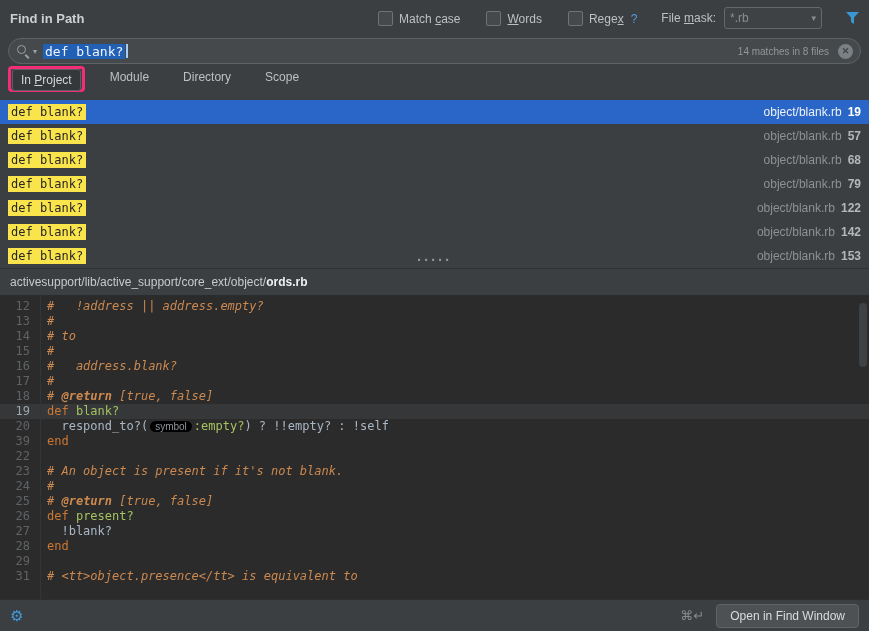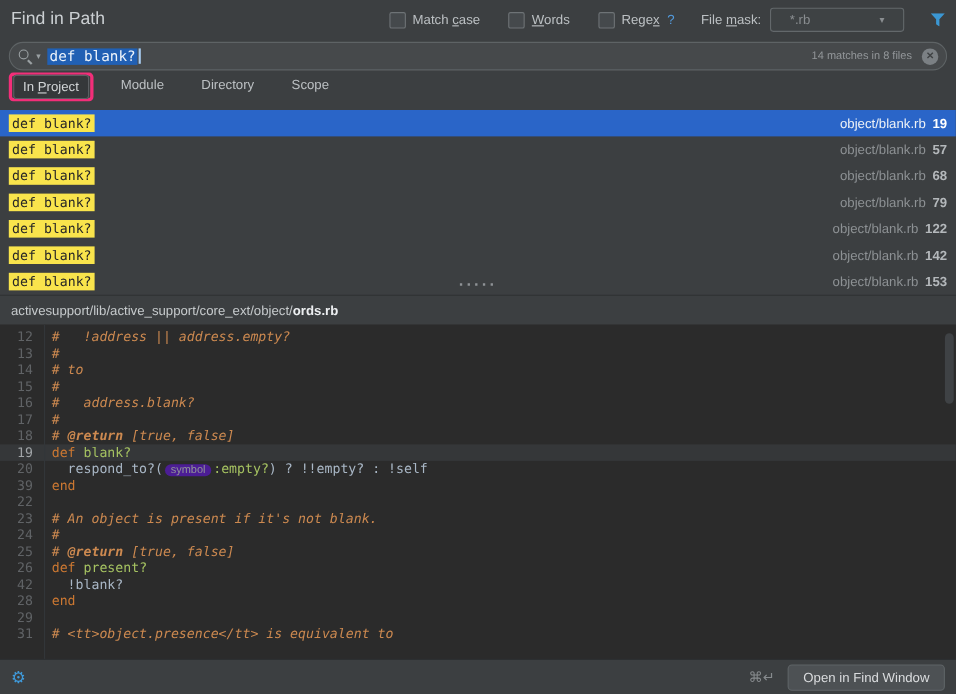--- a/index.html
+++ b/index.html
@@ -6,28 +6,28 @@
   body{
     width:869px;height:631px;overflow:hidden;
     background:#3c3f41;color:#bcc0c3;
     font-family:"Liberation Sans",sans-serif;
     display:flex;flex-direction:column;
   }
   .u{text-decoration:underline}
 
   
   .titlebar{height:36px;flex:none;display:flex;align-items:center;padding:0 10px;gap:24px}
-  .title{font-weight:normal;font-size:16px;color:#ccd0d3;margin-right:auto}
+  .title{font-weight:bold;font-size:13px;color:#ccd0d3;margin-right:auto}
   .opts{display:flex;gap:26px}
-  .opt{display:flex;align-items:center;gap:6px;font-size:12px;color:#bcc0c3;cursor:default}
+  .opt{display:flex;align-items:flex-end;gap:6px;font-size:12px;color:#bcc0c3;cursor:default}
   .cb{width:13px;height:13px;background:#45494c;border:1px solid #6e7376;border-radius:2px;flex:none}
   .help{color:#539ce0;margin-left:1px}
   .filemask-group{display:flex;align-items:center;gap:8px;font-size:12px}
   .combo{width:86px;height:20px;border:1px solid #63686b;border-radius:3px;display:flex;align-items:center;
-         padding:0 17px;color:#8a8e91;font-size:12px;background:#3e4244}
+         padding:0 5px;color:#8a8e91;font-size:12px;background:#3e4244}
   .combo-arrow{margin-left:auto;font-size:9px;color:#8a8e91}
   .funnel{display:flex;align-items:center}
 
   
   .searchrow{height:30px;flex:none;display:flex;align-items:center;padding:0 8px}
   .searchfield{flex:1;height:24px;background:#46494b;border:1px solid #5e6365;border-radius:13px;
                display:flex;align-items:center;padding:0 7px;gap:3px}
   .mag{position:relative;width:14px;height:14px;flex:none}
   .mag::before{content:"";position:absolute;left:1px;top:1px;width:7px;height:7px;
                border:1.5px solid #9aa0a3;border-radius:50%}
@@ -75,21 +75,21 @@
   .eline.cur{background:#353739}
   .ln{display:inline-block;width:30px;flex:none;text-align:right;padding-right:10px;color:#606366}
   .eline.cur .ln{color:#a1a5a8}
   .ecode{white-space:pre;padding-left:7px}
   .tok-comment{color:#cc8950;font-style:italic}
   .tok-doctag{color:#cc8950;font-style:italic;font-weight:bold}
   .tok-kw{color:#cc7832}
   .tok-method{color:#a5c261}
   .tok-symbol{color:#a5c261}
   .tok-plain{color:#a9b7c6}
-  .tok-hint{background:#4c1d95;color:#919599;border-radius:7px;padding:0 5px;margin:0 2px;
+  .tok-hint{background:#000000;color:#919599;border-radius:7px;padding:0 5px;margin:0 2px;
             font-size:10px;font-style:normal;font-family:"Liberation Sans",sans-serif}
 
   
   .footer{height:31px;flex:none;background:#3c3f41;border-top:1px solid #2c2f31;
           display:flex;align-items:center;padding:0 10px}
   .gear{font-size:15px;color:#3f9bdc}
   .shortcut{margin-left:auto;color:#878b8e;font-size:13px}
   .findbtn{margin-left:12px;background:#4d5154;border:1px solid #5f6467;border-radius:4px;
            color:#dadcde;font-size:12px;padding:4px 13px;font-family:"Liberation Sans",sans-serif}
 </style>
@@ -260,21 +260,21 @@
     </div>
     <div class="eline">
       <span class="ln">25</span>
       <span class="ecode"><span class="tok-comment"># </span><span class="tok-doctag">@return</span><span class="tok-comment"> [true, false]</span></span>
     </div>
     <div class="eline">
       <span class="ln">26</span>
       <span class="ecode"><span class="tok-kw">def</span><span class="tok-plain"> </span><span class="tok-method">present?</span></span>
     </div>
     <div class="eline">
-      <span class="ln">42</span>
+      <span class="ln">27</span>
       <span class="ecode"><span class="tok-plain">  !blank?</span></span>
     </div>
     <div class="eline">
       <span class="ln">28</span>
       <span class="ecode"><span class="tok-kw">end</span></span>
     </div>
     <div class="eline">
       <span class="ln">29</span>
       <span class="ecode"></span>
     </div>

